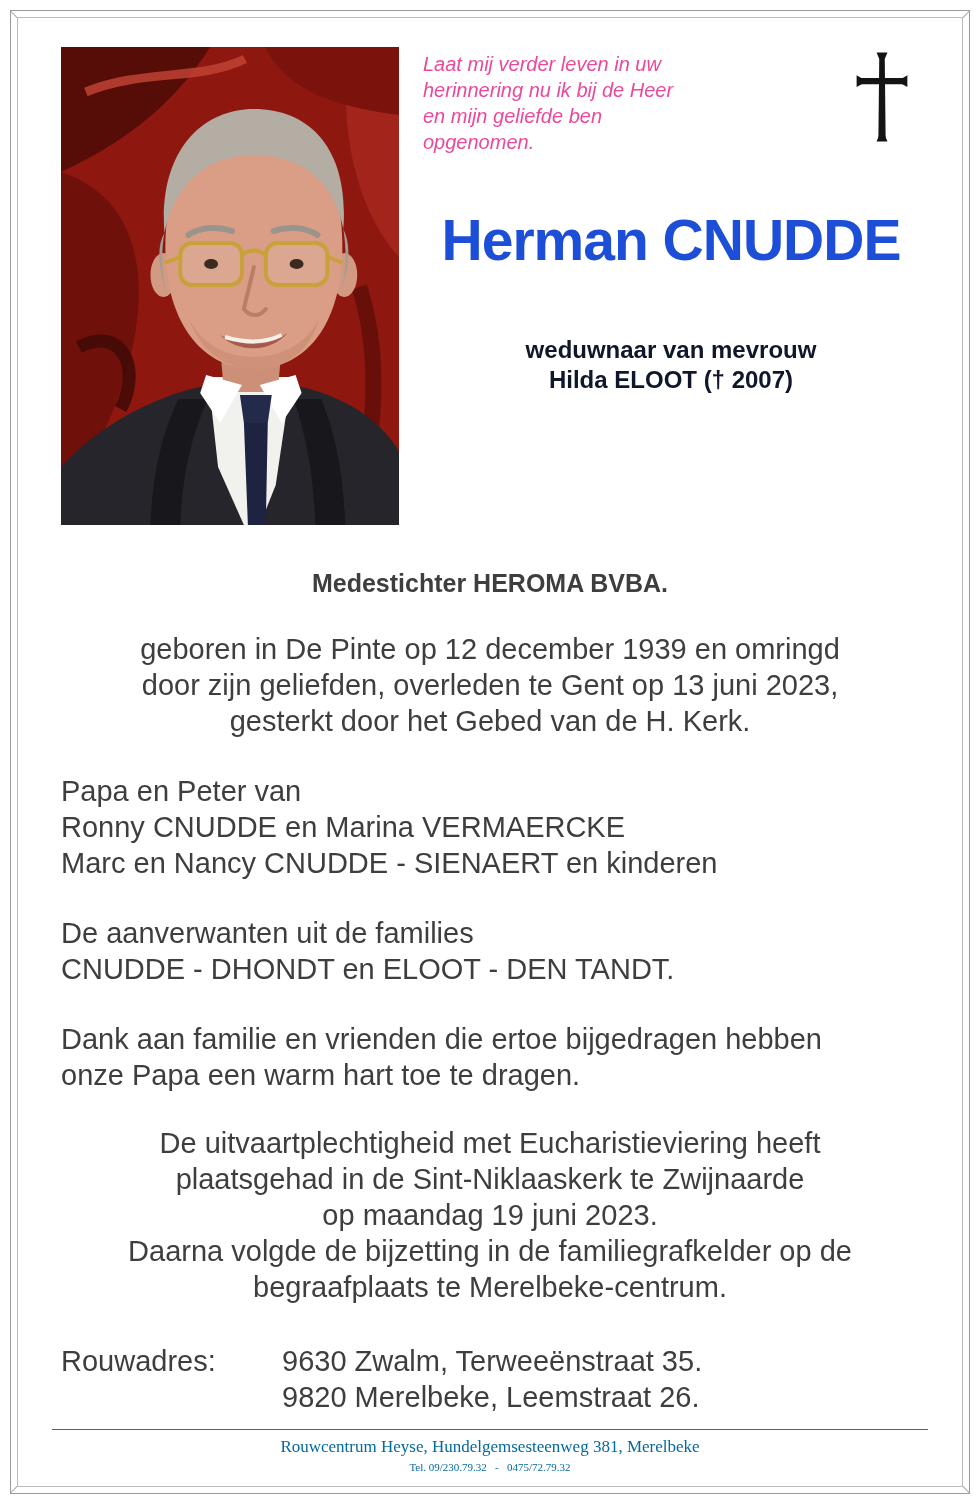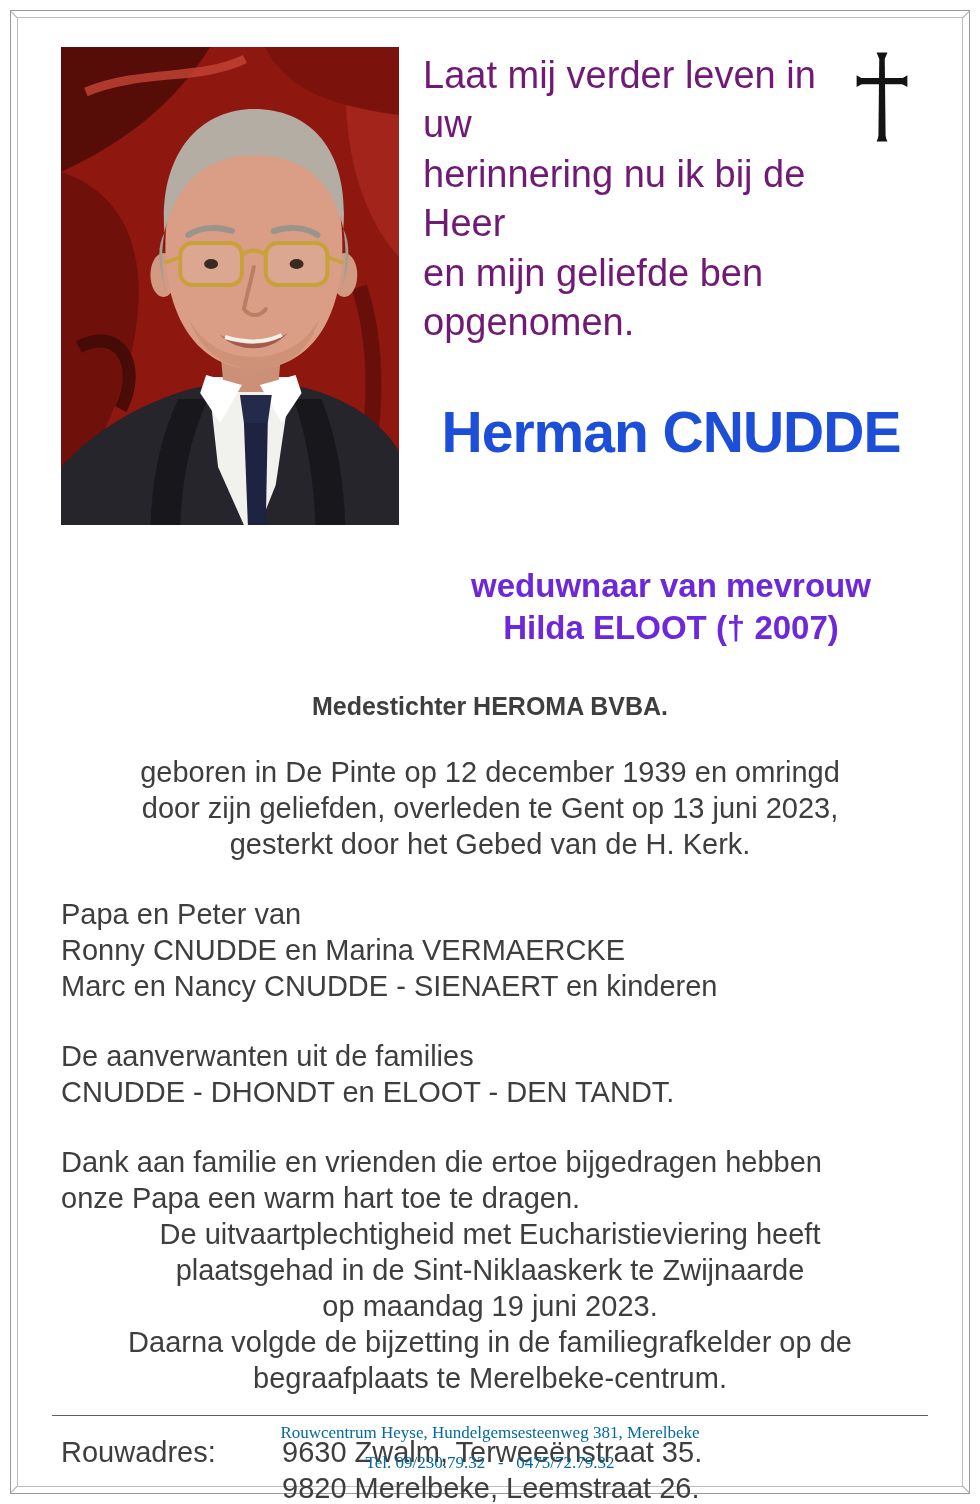--- a/index.html
+++ b/index.html
@@ -21,60 +21,60 @@
   .c-br { right:10px; bottom:10px; transform:rotate(45deg);  transform-origin:100% 50%; }
 
   .content { position:absolute; inset:17px; padding:30px 44px 0 44px; }
 
   .top { display:flex; gap:24px; }
   .photo { width:338px; height:478px; flex:none; }
   .photo svg { display:block; width:100%; height:100%; }
 
   .right { flex:1; position:relative; padding-top:4px; }
   .quote {
-    font-size:38px; line-height:1.3;
-    white-space:pre-line; padding-right:95px; color:#701a75;
+    font-style:italic; font-size:20px; line-height:1.3;
+    white-space:pre-line; padding-right:95px; color:#ec4899;
   }
   .cross { position:absolute; top:0; right:8px; width:58px; height:100px; }
   .cross svg { width:100%; height:100%; display:block; }
 
   .name {
     margin-top:52px; text-align:center;
     font-size:57px; font-weight:bold; color:#1d4ed8;
     letter-spacing:-1px; white-space:nowrap;
   }
   .widow {
-    margin-top:100px; text-align:center;
-    font-size:33px; font-weight:bold; line-height:1.25;
-    white-space:pre-line; color:#6d28d9;
+    margin-top:62px; text-align:center;
+    font-size:24px; font-weight:bold; line-height:1.25;
+    white-space:pre-line; color:#0f172a;
   }
 
   .para { font-size:29px; line-height:36px; white-space:pre-line; }
   .center { text-align:center; }
   .bold { font-weight:normal; }
 
   .role { margin-top:40px; text-align:center; font-size:25px; font-weight:bold; }
   .life      { margin-top:30px; }
   .family    { margin-top:34px; }
   .relatives { margin-top:34px; }
   .thanks    { margin-top:34px; }
-  .funeral   { }
+  .funeral   { margin-top:32px; }
 
   .rouwadres { margin-top:38px; display:flex; font-size:29px; line-height:36px; }
   .rouwadres .label { width:221px; flex:none; }
   .rouwadres .addr  { white-space:pre-line; }
 
   .footer {
     position:absolute; left:35px; right:35px; bottom:14px;
     text-align:center; font-family:"Liberation Serif", serif;
     color:#0369a1;
   }
   .footer .rule { border-top:1px solid #606060; margin-bottom:7px; }
   .footer .line1 { font-size:17px; }
-  .footer .line2 { font-size:17px; margin-top:10px; white-space:pre; }
+  .footer .line2 { font-size:11px; margin-top:4px; white-space:pre; }
 </style>
 </head>
 <body>
 
 <div class="card">
   <div class="frame-outer"></div>
   <div class="frame-inner"></div>
   <div class="corner c-tl"></div>
   <div class="corner c-tr"></div>
   <div class="corner c-bl"></div>

